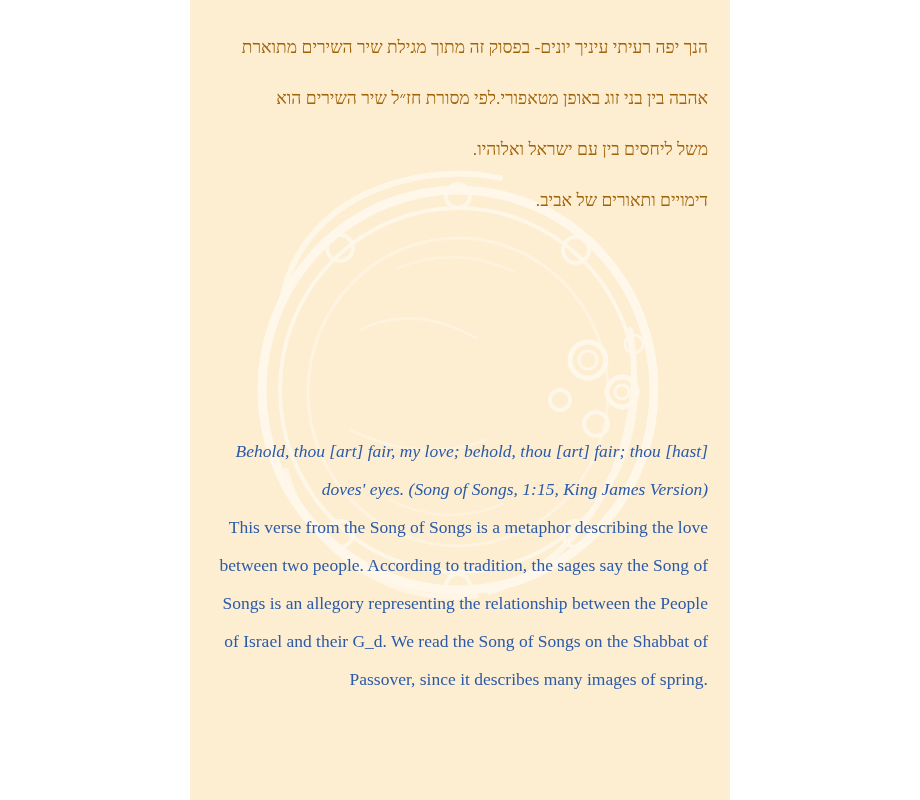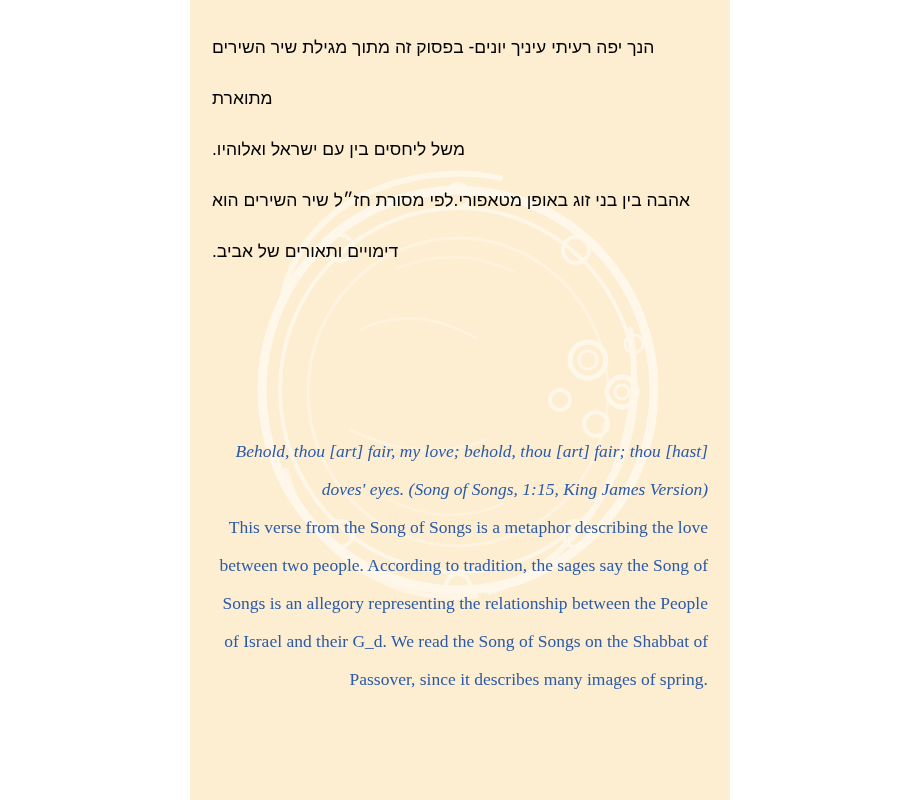--- a/index.html
+++ b/index.html
@@ -44,25 +44,25 @@
     top: 0;
     width: 540px;
     height: 800px;
   }
   .hebrew-block {
     position: absolute;
     right: 22px;
     top: 22px;
     width: 496px;
     direction: rtl;
-    text-align: left;
-    color: #000000;
+    text-align: right;
+    color: #a16207;
     font-size: 17.5px;
     line-height: 51px;
-    font-family: Liberation Sans, sans-serif;
+    font-family: Liberation Serif, serif;
   }
   .hebrew-block p {
     margin: 0;
   }
   .english-block {
     position: absolute;
     left: 22px;
     top: 432px;
     width: 496px;
     color: #2b5aa8;
@@ -124,22 +124,22 @@
         <path d="M160 430 C 206 452, 252 456, 296 440" stroke-width="2.5" opacity="0.5"></path>
         <path d="M200 500 C 236 518, 276 520, 312 504" stroke-width="2.5" opacity="0.45"></path>
         <path d="M208 268 C 246 252, 288 254, 324 272" stroke-width="2.5" opacity="0.45"></path>
       </g>
     </svg>
 
     <div class="text-layer">
 
       <div class="hebrew-block">
         <p>הנך יפה רעיתי עיניך יונים- בפסוק זה מתוך מגילת שיר השירים מתוארת</p>
+        <p>אהבה בין בני זוג באופן מטאפורי.לפי מסורת חז״ל שיר השירים הוא</p>
         <p>משל ליחסים בין עם ישראל ואלוהיו.</p>
-        <p>אהבה בין בני זוג באופן מטאפורי.לפי מסורת חז״ל שיר השירים הוא</p>
         <p>דימויים ותאורים של אביב.</p>
       </div>
 
       <div class="english-block">
         <p class="quote">Behold, thou [art] fair, my love; behold, thou [art] fair; thou [hast] doves' eyes. (Song of Songs, 1:15, King James Version)</p>
         <p class="body">This verse from the Song of Songs is a metaphor describing the love between two people. According to tradition, the sages say the Song of Songs is an allegory representing the relationship between the People of Israel and their G_d. We read the Song of Songs on the Shabbat of Passover, since it describes many images of spring.</p>
       </div>
 
     </div>
   </div>

